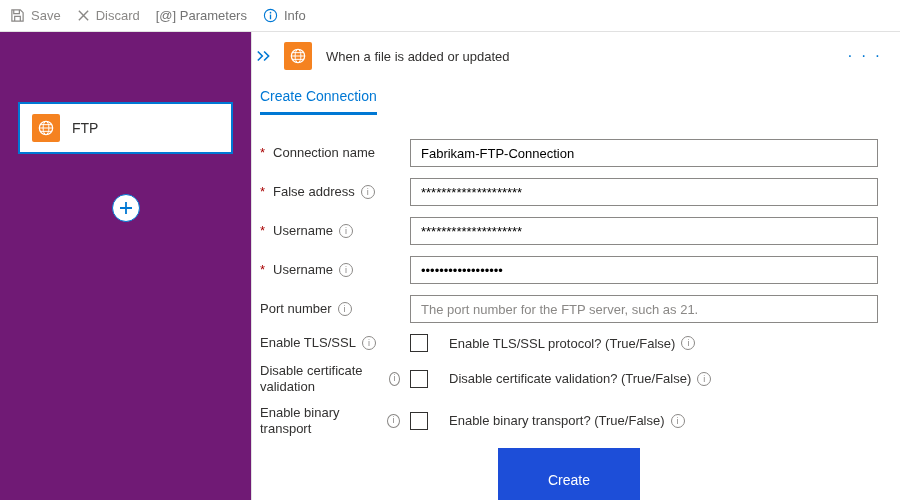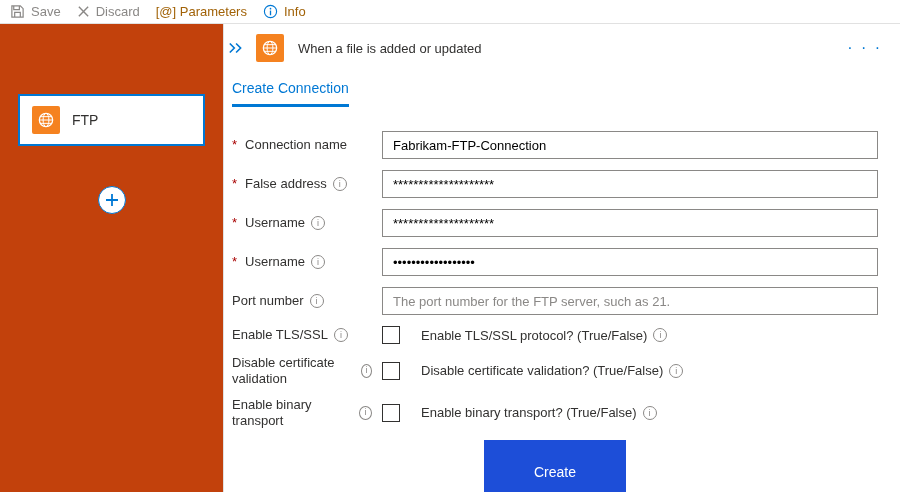--- a/index.html
+++ b/index.html
@@ -1,24 +1,24 @@
 <!DOCTYPE html>
 <html><head>
 <meta charset="utf-8">
 <style>
   * { box-sizing: border-box; margin: 0; padding: 0; }
   body { font-family: "Segoe UI", Arial, sans-serif; font-size: 13px; color: #323130; background: #fff; width: 900px; height: 500px; overflow: hidden; }
   
-  .toolbar { display: flex; align-items: center; height: 24px; padding: 0 10px; border-bottom: 1px solid #e1e1e1; gap: 16px; }
+  .toolbar { display: flex; align-items: center; height: 32px; padding: 0 10px; border-bottom: 1px solid #e1e1e1; gap: 16px; }
   .toolbar-item { display: inline-flex; align-items: center; gap: 6px; color: #8a8886; cursor: pointer; }
-  .toolbar-item.link { color: #a16207; }
+  .toolbar-item.link { color: #737373; }
   .toolbar-item svg { flex-shrink: 0; }
   
   .content { display: flex; height: calc(100% - 32px); }
-  .left-pane { width: 224px; border-right: 1px solid #e1e1e1; padding: 70px 18px 0; background: #c2410c; }
+  .left-pane { width: 252px; border-right: 1px solid #e1e1e1; padding: 70px 18px 0; background: #701a75; }
   
   .ftp-card { display: flex; align-items: center; gap: 12px; border: 2px solid #0078d4; background: #fff; padding: 10px 12px; cursor: pointer; }
   .ftp-icon, .trigger-icon { display: inline-flex; align-items: center; justify-content: center; width: 28px; height: 28px; background: #f58220; color: #fff; border-radius: 2px; }
   .ftp-icon svg, .trigger-icon svg { stroke: #fff; fill: none; }
   .ftp-label { font-size: 14px; color: #323130; }
   
   .add-btn { display: flex; align-items: center; justify-content: center; margin: 40px auto 0; width: 28px; height: 28px; border: 1px solid #0078d4; border-radius: 50%; color: #0078d4; font-size: 18px; cursor: pointer; background: #fff; }
   
   .right-pane { flex: 1; padding: 10px 18px 0 4px; overflow-y: auto; }
   .trigger-row { display: flex; align-items: center; gap: 10px; margin-bottom: 10px; }

